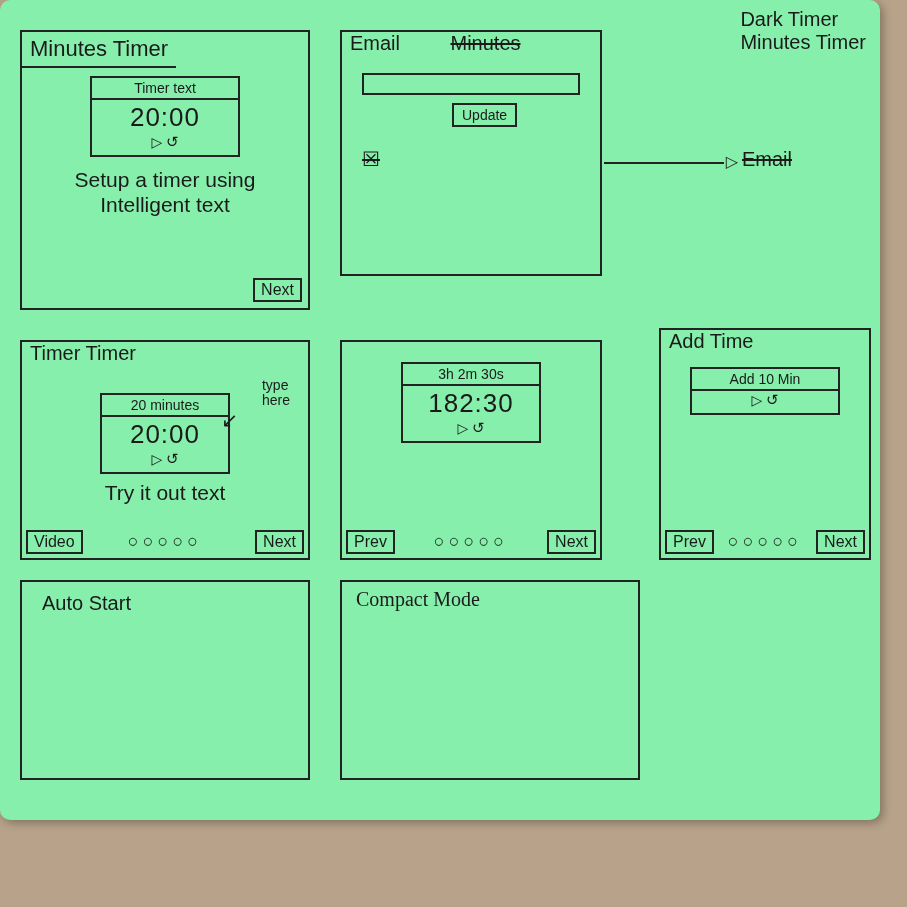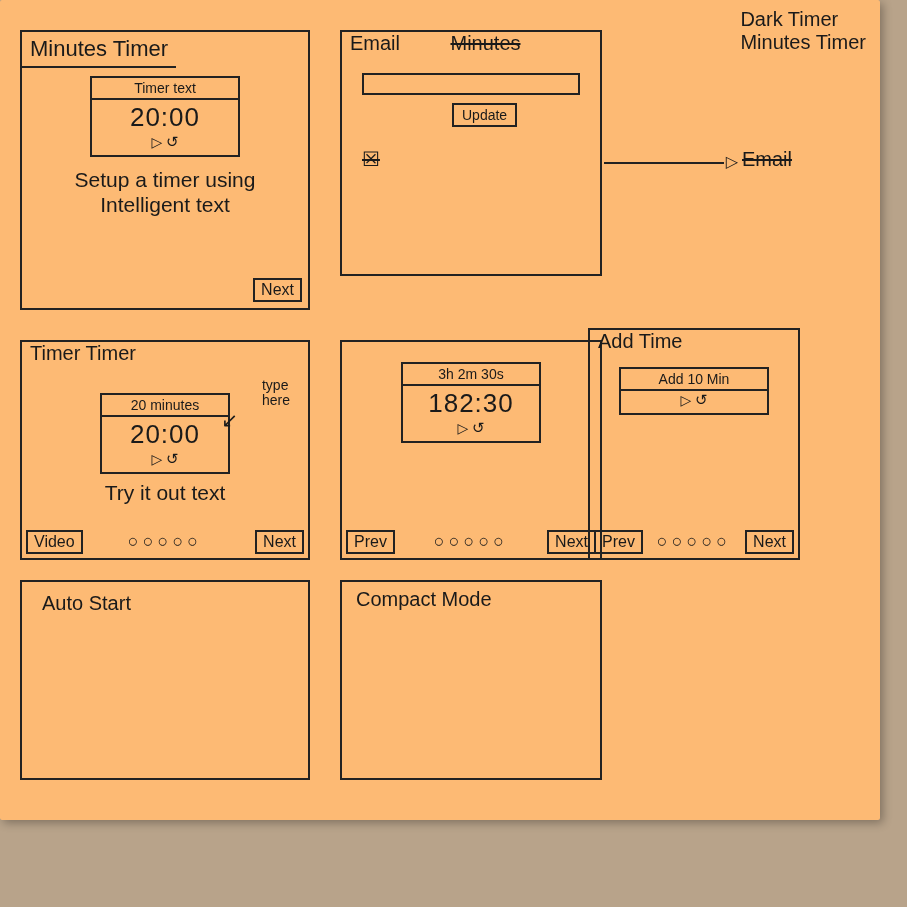--- a/index.html
+++ b/index.html
@@ -8,22 +8,22 @@
     width: 907px; height: 907px;
     background: #b8a38a;
     font-family: "Comic Sans MS", "Segoe Script", cursive, sans-serif;
     color: #1a1a1a;
     overflow: hidden;
   }
   .paper {
     position: absolute;
     left: 0; top: 0;
     width: 880px; height: 820px;
-    background: #fdba74;
-    border-radius: 2px;
+    background: #86efac;
+    border-radius: 10px;
     box-shadow: 3px 3px 10px rgba(0,0,0,0.3);
   }
   .panel {
     position: absolute;
     border: 2px solid #222;
     background: transparent;
   }
   .title {
     font-size: 22px;
     padding: 4px 8px;
@@ -183,35 +183,35 @@
       <div class="controls">
         <span class="play-icon"></span>
         <span class="reset-icon"></span>
       </div>
     </div>
     <span class="navbtn" style="left:4px; bottom:4px;">Prev</span>
     <div class="pager" style="bottom:6px;">○○○○○</div>
     <span class="navbtn" style="right:4px; bottom:4px;">Next</span>
   </div>
 
-  <div class="panel" style="left:588px; top:328px; width:212px; height:232px;">
+  <div class="panel" style="left:659px; top:328px; width:212px; height:232px;">
     <span class="title-noline">Add Time</span>
     <div class="timerbox" style="margin-top:14px; width:150px;">
       <div class="lbl">Add 10 Min</div>
       <div class="controls">
         <span class="play-icon"></span>
         <span class="reset-icon"></span>
       </div>
     </div>
     <span class="navbtn" style="left:4px; bottom:4px;">Prev</span>
     <div class="pager" style="bottom:6px;">○○○○○</div>
     <span class="navbtn" style="right:4px; bottom:4px;">Next</span>
   </div>
 
   <div class="panel" style="left:20px; top:580px; width:290px; height:200px;">
     <span class="title-noline" style="display:block; padding-top:10px; padding-left:20px;">Auto Start</span>
   </div>
 
-  <div class="panel" style="left:340px; top:580px; width:262px; height:200px;">
+  <div class="panel" style="left:340px; top:580px; width:300px; height:200px;font-family:Liberation Serif, serif;">
     <span class="title-noline" style="display:block; padding-top:6px; padding-left:14px;">Compact Mode</span>
   </div>
 
 </div>
 
 </body></html>

